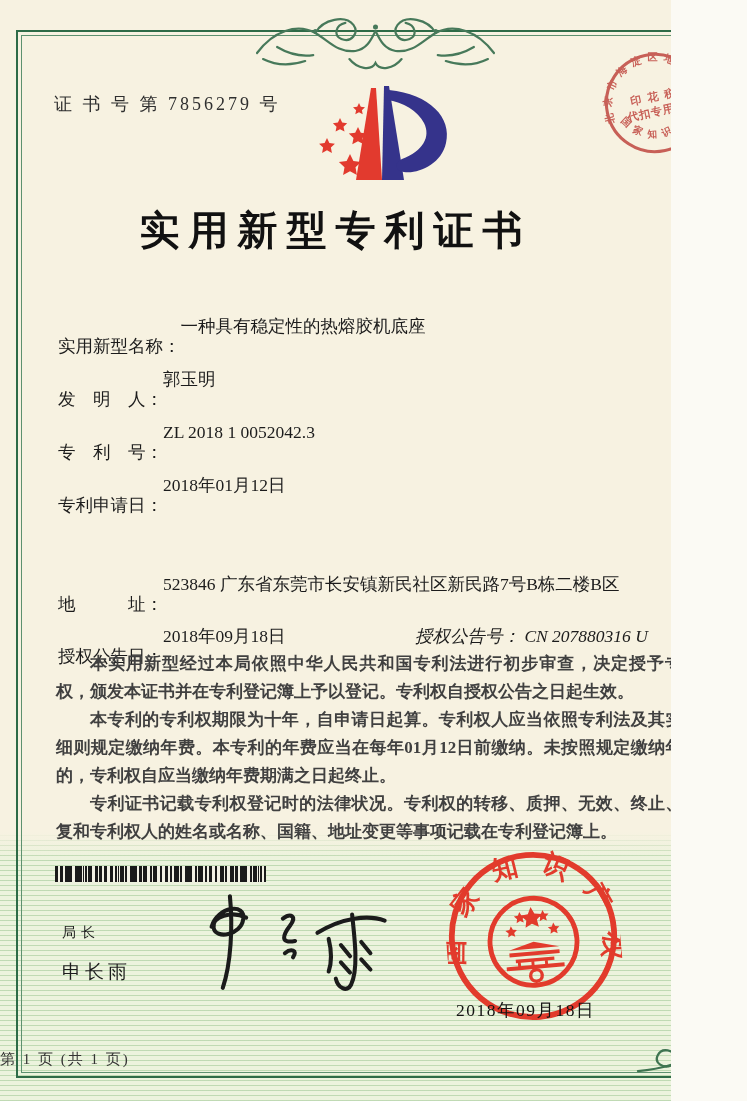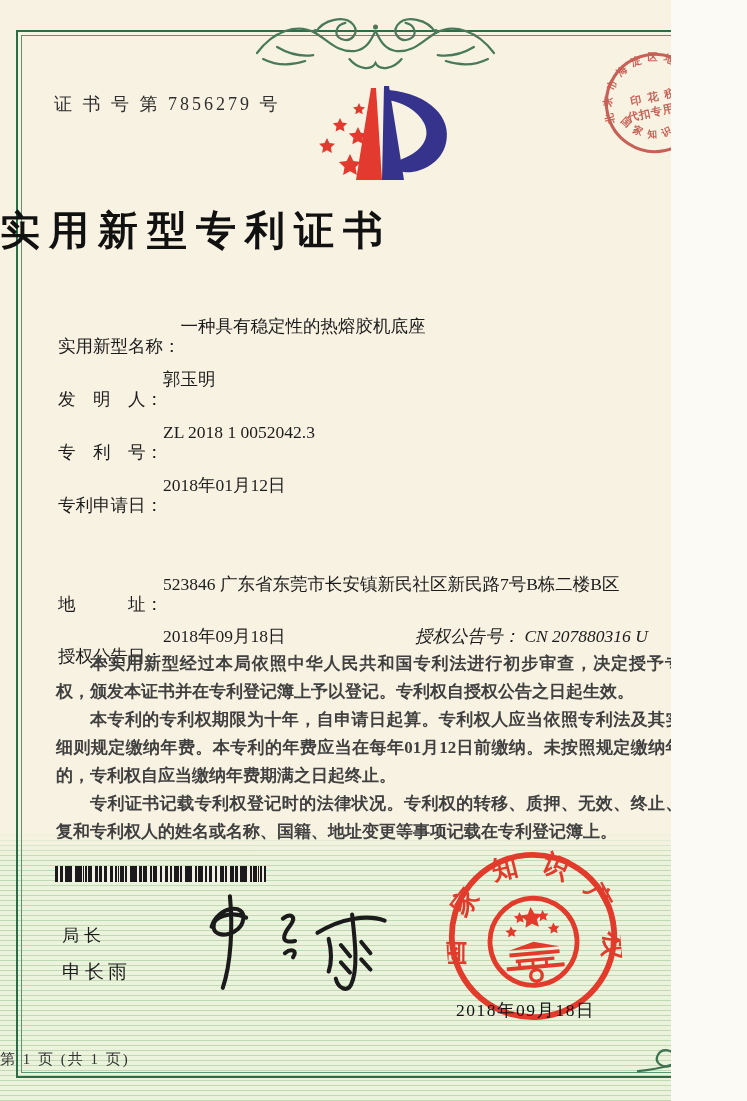--- a/index.html
+++ b/index.html
@@ -32,42 +32,42 @@
   .cert-no{
     position:absolute;left:54px;top:92px;font-size:18px;
     letter-spacing:3px;color:#2f2f2f;
   }
   .tax-stamp{
     position:absolute;left:602px;top:50px;width:106px;height:106px;
     transform:rotate(-12deg);opacity:.92;
   }
   .logo{position:absolute;left:292px;top:86px;width:176px;height:112px;}
   .title{
-    position:absolute;left:0;top:203px;width:100%;text-align:left;
+    position:absolute;left:0;top:203px;width:100%;text-align:center;
     font-size:40px;font-weight:bold;letter-spacing:9px;color:#111;margin:0;
   }
   .row{position:absolute;left:58px;display:flex;font-size:17.5px;line-height:1.45;}
   .row .lbl{white-space:pre;margin-top:20px;}
   .row .val{white-space:pre-wrap;}
   .row-addr .val{max-width:468px;}
   .grant-no{position:absolute;left:415px;top:624px;font-size:17.5px;font-style:italic;}
   .body-text{
     position:absolute;left:56px;top:650px;width:644px;
     font-size:17px;line-height:28px;text-align:justify;color:#404040;font-weight:bold;
   }
   .body-text p{margin:0;text-indent:2em;}
   .barcode{
     position:absolute;left:55px;top:866px;width:211px;height:16px;
     background-color:#f2f0e4;
     background-image:
       repeating-linear-gradient(90deg,#1a1a1a 0 2px,transparent 2px 5px),
       repeating-linear-gradient(90deg,#1a1a1a 0 1px,transparent 1px 7px),
       repeating-linear-gradient(90deg,#1a1a1a 0 3px,transparent 3px 11px);
   }
-  .signer-title{position:absolute;left:62px;top:924px;font-size:17px;letter-spacing:5px;}
+  .signer-title{position:absolute;left:62px;top:924px;font-size:14px;letter-spacing:5px;}
   .signer-name{position:absolute;left:62px;top:959px;font-size:19px;letter-spacing:4px;}
   .signature{position:absolute;left:185px;top:886px;width:212px;height:112px;}
   .seal{position:absolute;left:446px;top:849px;width:174px;height:174px;transform:rotate(-5deg);}
   .seal-date{
     position:absolute;left:456px;top:998px;font-size:17.5px;
     letter-spacing:1.5px;color:#141414;z-index:6;
   }
   .footer{
     position:absolute;left:0;top:1050px;width:100%;
     font-size:15px;letter-spacing:2px;color:#333;

